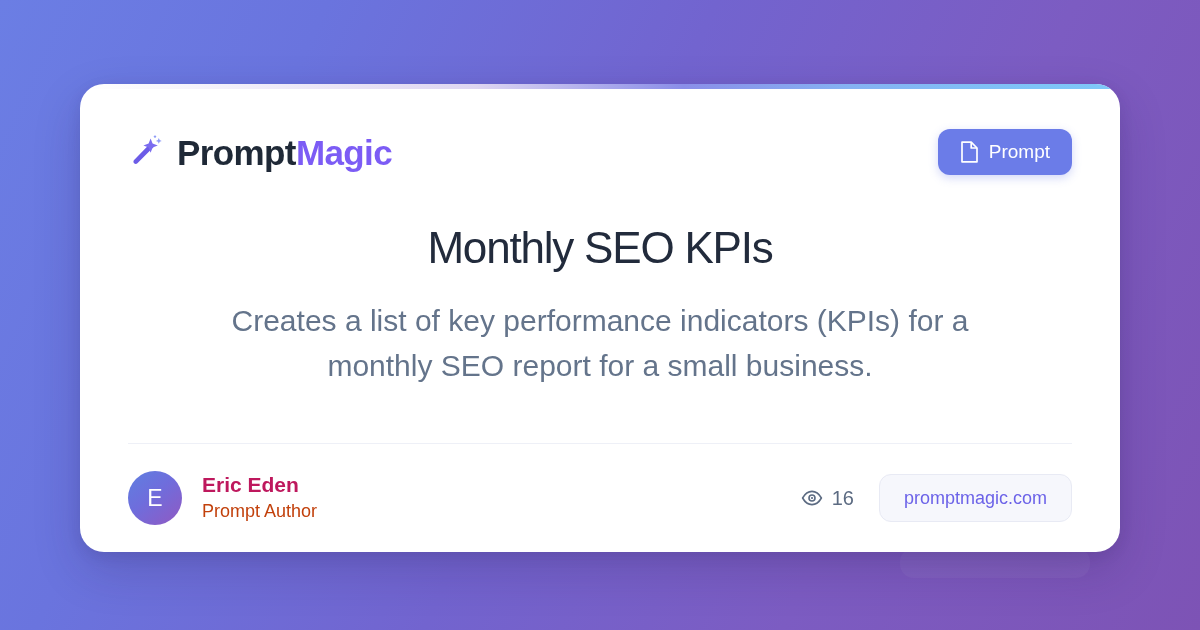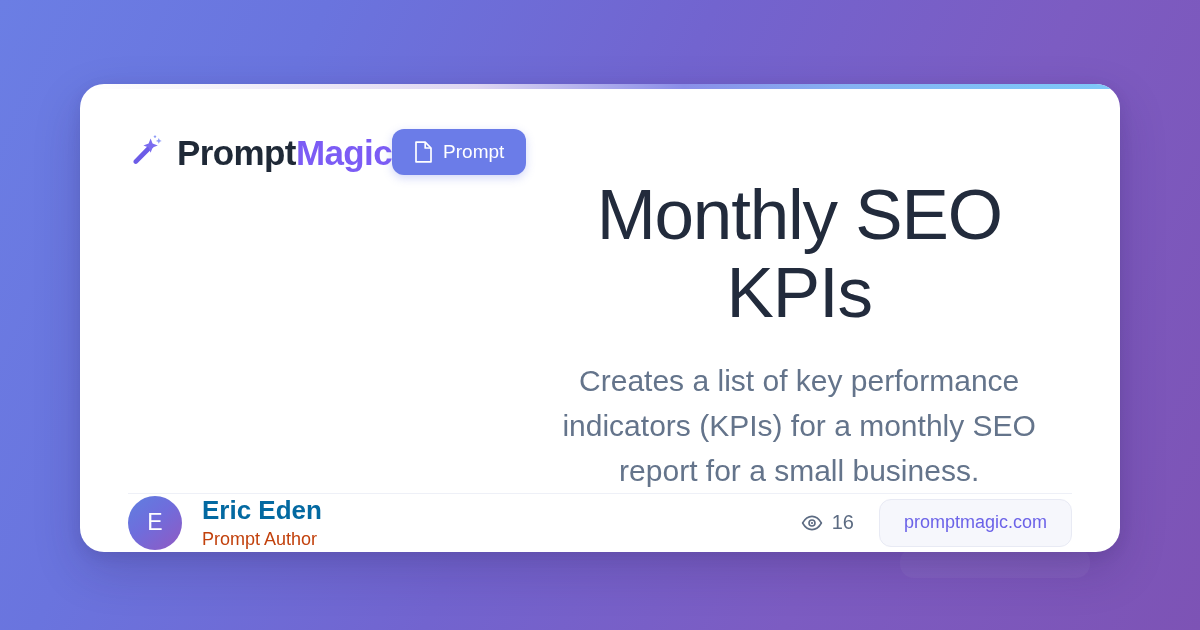--- a/index.html
+++ b/index.html
@@ -58,21 +58,21 @@
       #8a8ee8 58%,
       #85b2f2 74%,
       #7ec4f7 92%,
       #7fc8f8 100%);
   }
 
   .card-inner {
     flex:1;
     padding:44px 48px 0 48px;
     display:flex;
-    flex-direction:row;
+    flex-direction:column;
   }
 
   
   .card-header {
     display:flex;
     align-items:center;
     justify-content:space-between;
     height:48px;
   }
 
@@ -116,21 +116,21 @@
   .card-body {
     flex:1;
     display:flex;
     flex-direction:column;
     align-items:center;
     justify-content:flex-start;
     padding-top:48px;
   }
 
   #prompt-title {
-    font-size:71px;
+    font-size:44px;
     font-weight:normal;
     color:#222b3c;
     letter-spacing:-1.2px;
     line-height:1.1;
     text-align:center;
   }
 
   #prompt-description {
     margin-top:26px;
     font-size:30px;
@@ -168,23 +168,23 @@
     background:linear-gradient(140deg,#5f7fe0 0%, #6f6ddc 45%, #9159c2 100%);
     color:#fff;
     font-size:23px;
     display:flex;
     align-items:center;
     justify-content:center;
     flex:none;
   }
 
   .author-name {
-    font-size:26px;
+    font-size:21px;
     font-weight:bold;
-    color:#0369a1;
+    color:#be185d;
     line-height:1.25;
   }
   .author-role {
     font-size:18px;
     color:#c2410c;
     line-height:1.3;
     margin-top:2px;
   }
 
   .footer-right {

